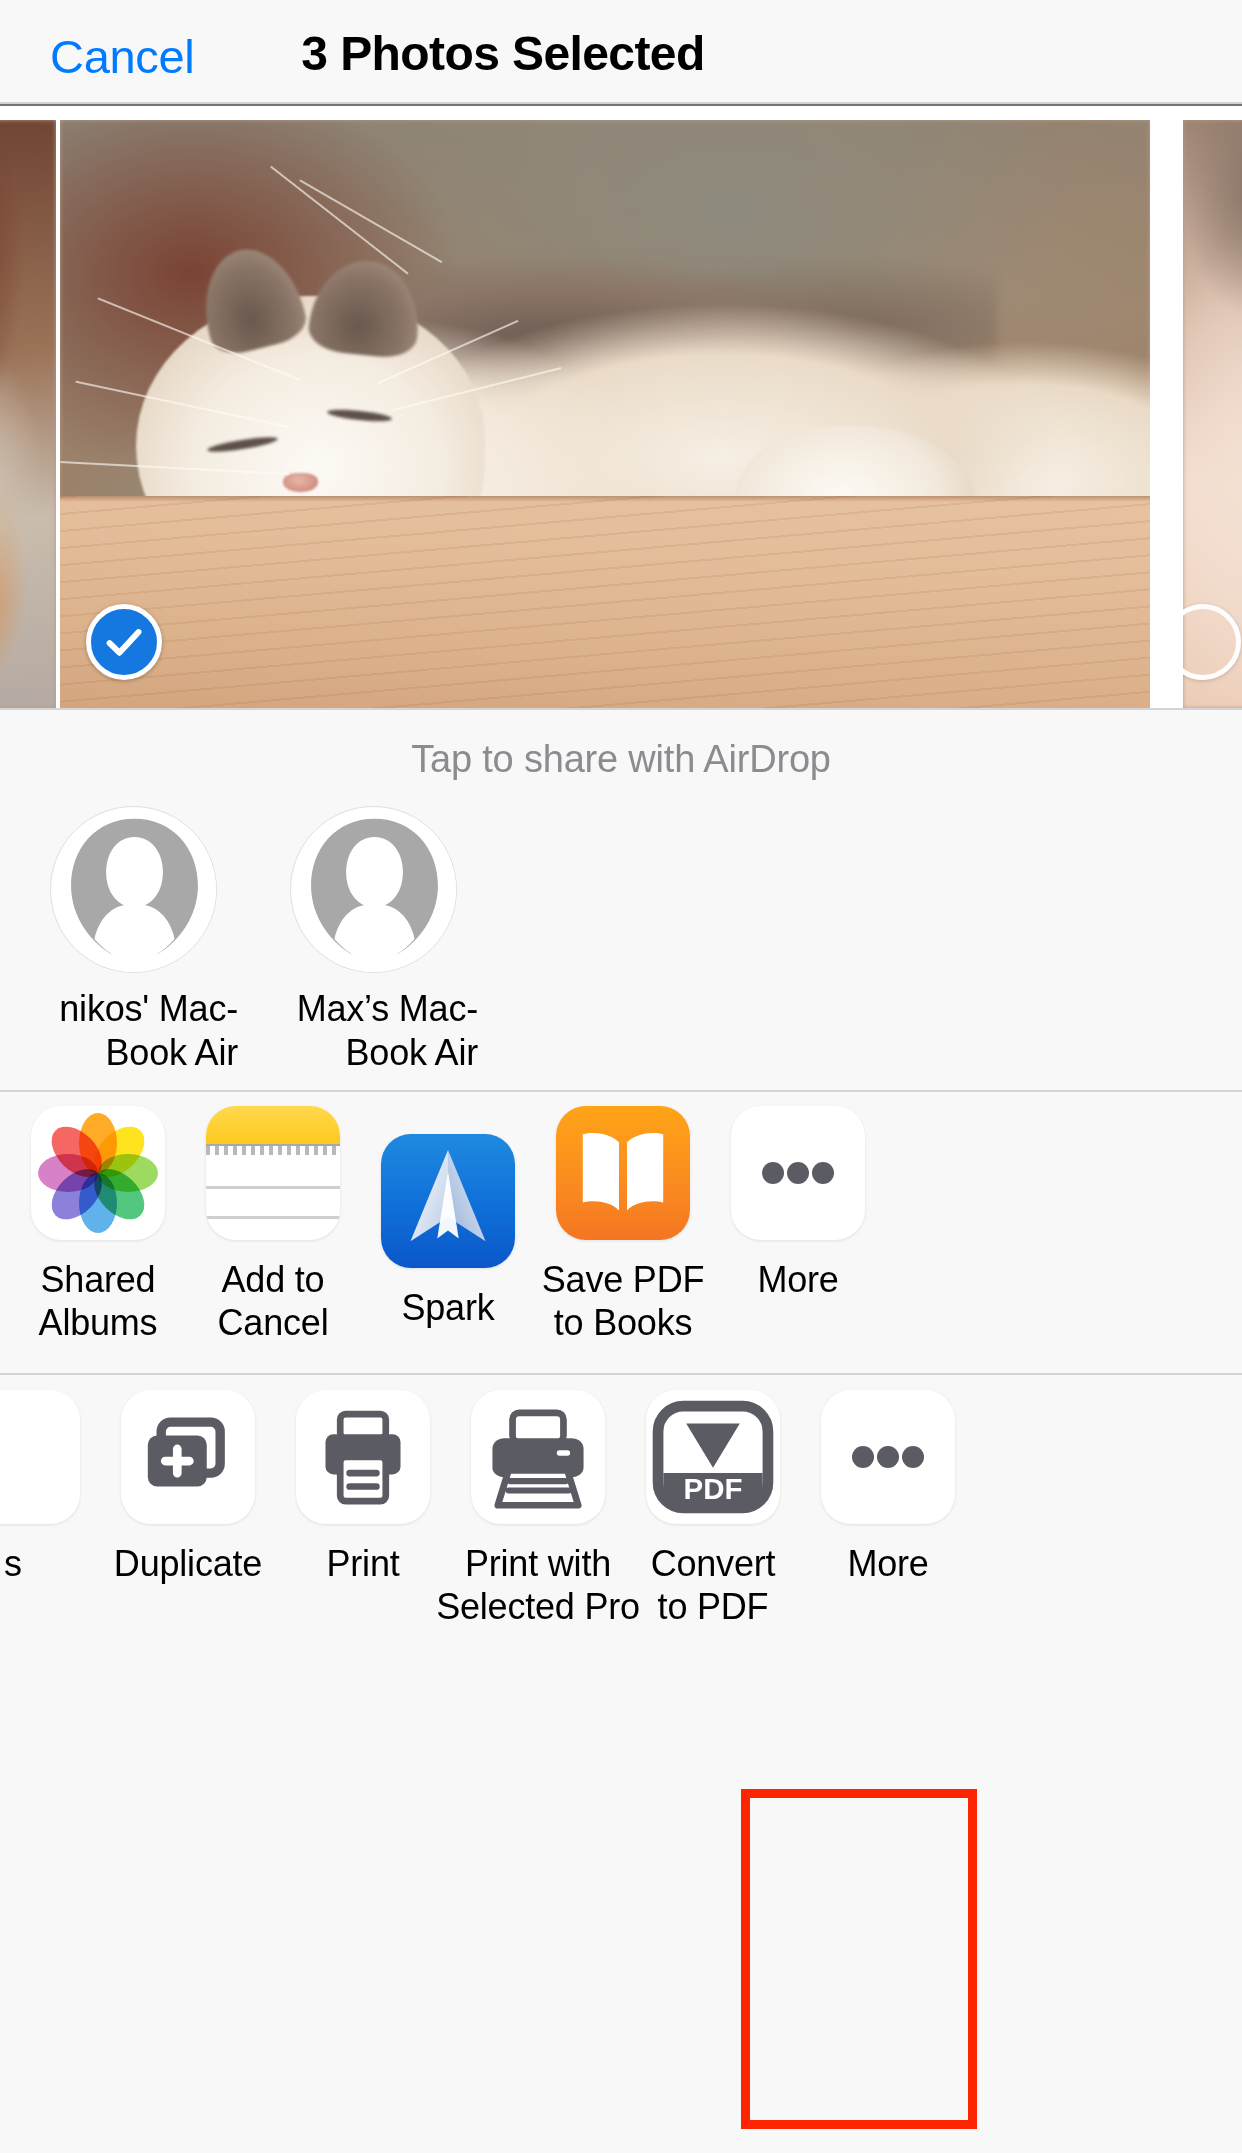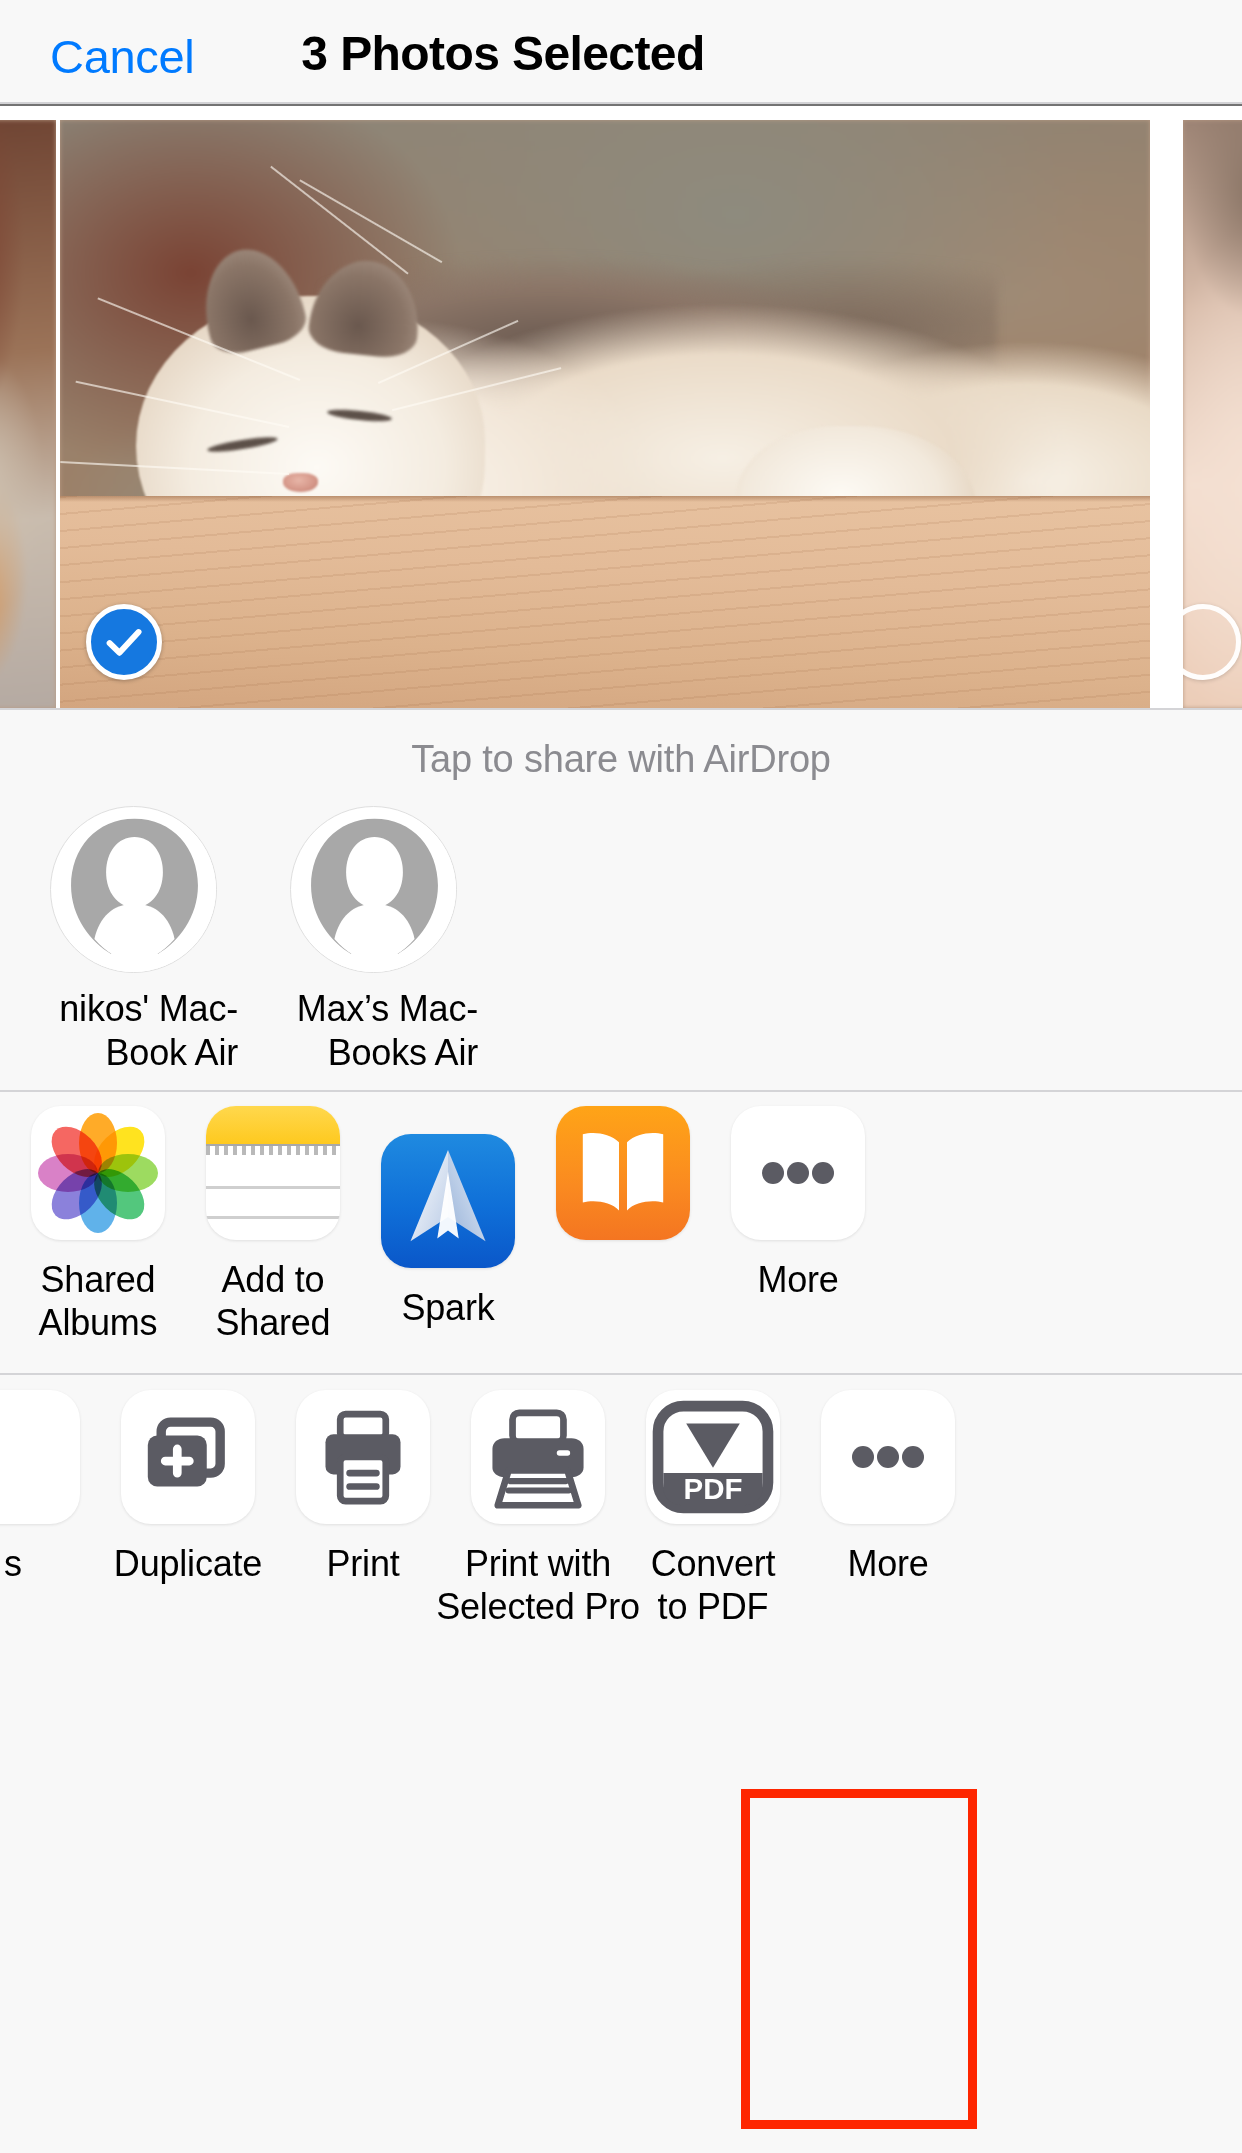--- a/index.html
+++ b/index.html
@@ -435,21 +435,21 @@
       <div class="airdrop-item i1">
         <div class="avatar">
           <svg viewBox="0 0 100 100" aria-hidden="true">
             <circle cx="50" cy="50" r="49.5" fill="#ffffff"></circle>
             <path d="M50 7 C27 7 12 25 12 47 C12 66 24 81 36 88 C40 74 43 68 50 68 C57 68 60 74 64 88 C76 81 88 66 88 47 C88 25 73 7 50 7 Z" fill="#a8a8a8"></path>
             <path d="M50 18 C40 18 33 27 33 39 C33 51 40 60 50 60 C60 60 67 51 67 39 C67 27 60 18 50 18 Z" fill="#ffffff"></path>
             <path d="M50 58 C37 58 29 66 26 79 C33 87 41 92 50 92 C59 92 67 87 74 79 C71 66 63 58 50 58 Z" fill="#ffffff"></path>
           </svg>
         </div>
         <div class="airdrop-label">Max’s Mac-
-Books Air</div>
+Book Air</div>
       </div>
     </div>
 
     <div class="divider d1"></div>
 
     <div class="tile-row apps">
 
       <div class="tile t0">
         <div class="tile-icon ic-photos">
           <div class="petal" style="transform: translate(-50%,-100%) rotate(0deg);   background:#ff9f0a;"></div>
@@ -465,21 +465,21 @@
 Albums</div>
       </div>
 
       <div class="tile t1">
         <div class="tile-icon ic-notes">
           <div class="nhead"></div>
           <div class="perf"></div>
           <div class="rule" style="top:80px;"></div>
           <div class="rule" style="top:110px;"></div>
         </div>
-        <div class="tile-label">Add to Shared</div>
+        <div class="tile-label">Add to Cancel</div>
       </div>
 
       <div class="tile t2">
         <div class="tile-icon ic-spark">
           <svg viewBox="0 0 100 100" style="position:absolute;inset:0;width:100%;height:100%;" aria-hidden="true">
             <defs>
               <linearGradient id="sparkL" x1="0" y1="0" x2="1" y2="1">
                 <stop offset="0" stop-color="#ffffff"></stop>
                   <stop offset="1" stop-color="#b9cbe6"></stop>
               </linearGradient>
@@ -496,20 +496,22 @@
         <div class="tile-label">Spark</div>
       </div>
 
       <div class="tile t3">
         <div class="tile-icon ic-books">
           <svg viewBox="0 0 100 100" style="position:absolute;inset:0;width:100%;height:100%;" aria-hidden="true">
             <path d="M47 27 C40 20 28 19 20 21 L20 72 C28 70 41 71 47 78 Z" fill="#ffffff"></path>
             <path d="M53 27 C60 20 72 19 80 21 L80 72 C72 70 59 71 53 78 Z" fill="#ffffff"></path>
           </svg>
         </div>
+        <div class="tile-label">Save PDF
+to Books</div>
       </div>
 
       <div class="tile t4">
         <div class="tile-icon ic-more">
           <div class="dot d0"></div>
             <div class="dot d1"></div>
             <div class="dot d2"></div>
         </div>
         <div class="tile-label">More</div>
       </div>

